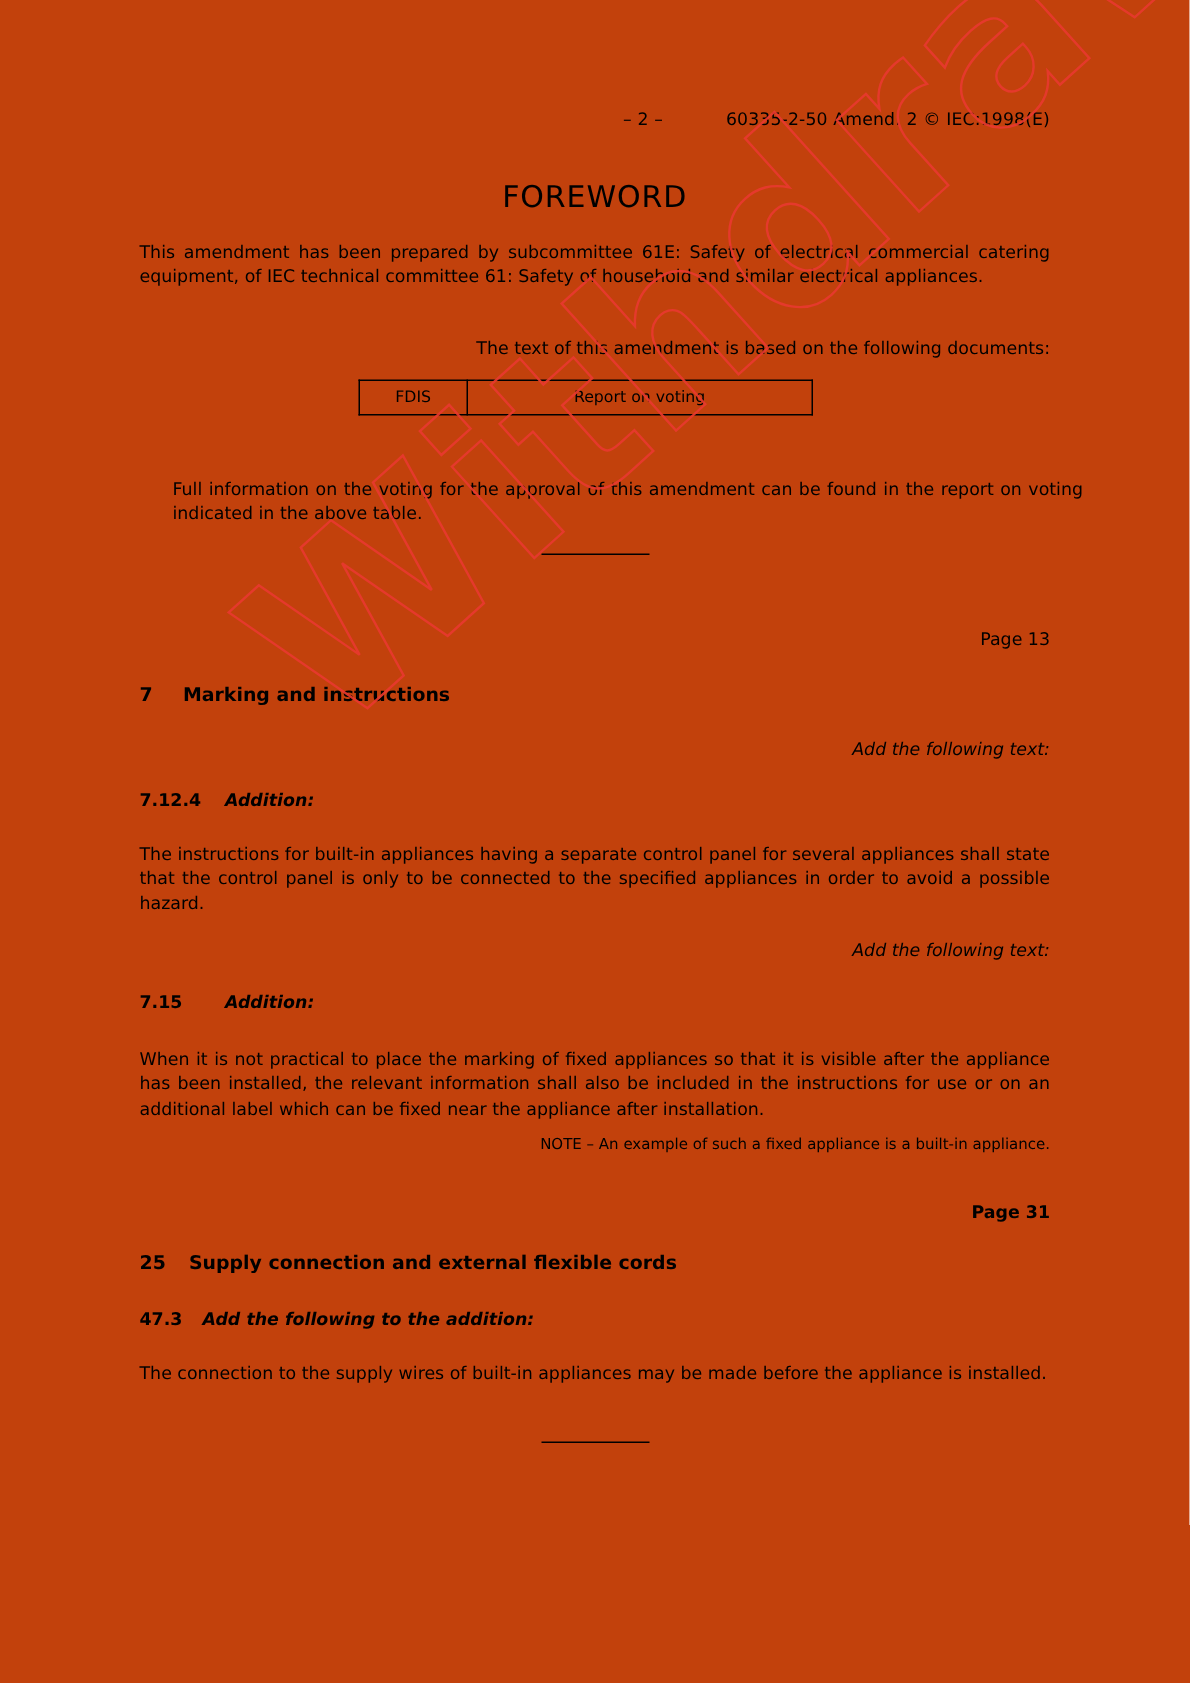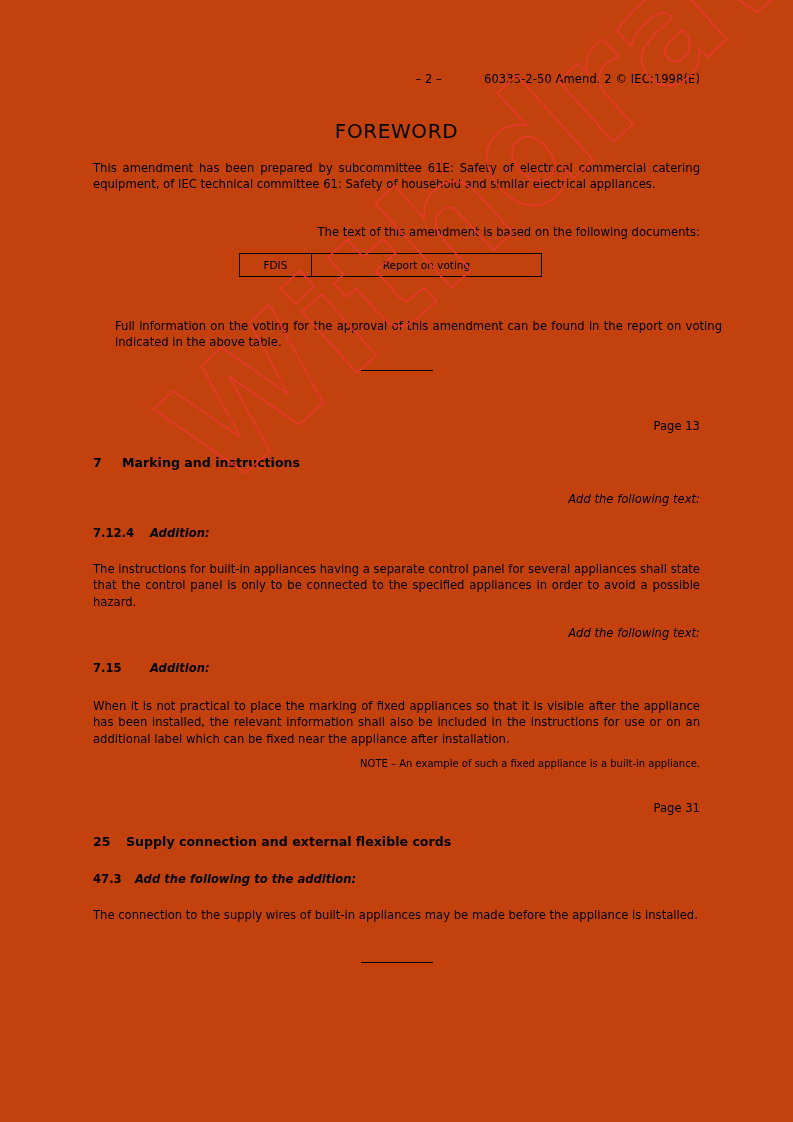--- a/index.html
+++ b/index.html
@@ -185,21 +185,21 @@
   <div class="para nojust ital" style="top:625px;">Add the following text:</div>
 
   <div class="subhead" style="top:661px;">
     <span class="n">7.15</span><span class="ital">Addition:</span>
   </div>
 
   <div class="para" style="top:698px;"><span>When it is not practical to place the marking of </span><span class="bold">fixed appliances</span><span> so that it is visible after the appliance has been installed, the relevant information shall also be included in the instructions for use or on an additional label which can be fixed near the appliance after installation.</span></div>
 
   <div class="para nojust small" style="top:757px;"><span>NOTE – An example of such a </span><span class="bold">fixed appliance</span><span> is a </span><span class="bold">built-in appliance</span><span>.</span></div>
 
-  <div class="para nojust" style="top:800px;">Page 31</div>
+  <div class="para nojust" style="top:800px;font-weight:bold;">Page 31</div>
 
   <div class="heading" style="top:834px;">
     <span class="num wide">25</span><span>Supply connection and external flexible cords</span>
   </div>
 
   <div class="subhead" style="top:872px;">
     <span class="n n2">47.3</span><span class="ital">Add the following to the addition:</span>
   </div>
 
   <div class="para" style="top:907px;"><span>The connection to the supply wires of </span><span class="bold">built-in appliances</span><span> may be made before the appliance is installed.</span></div>

